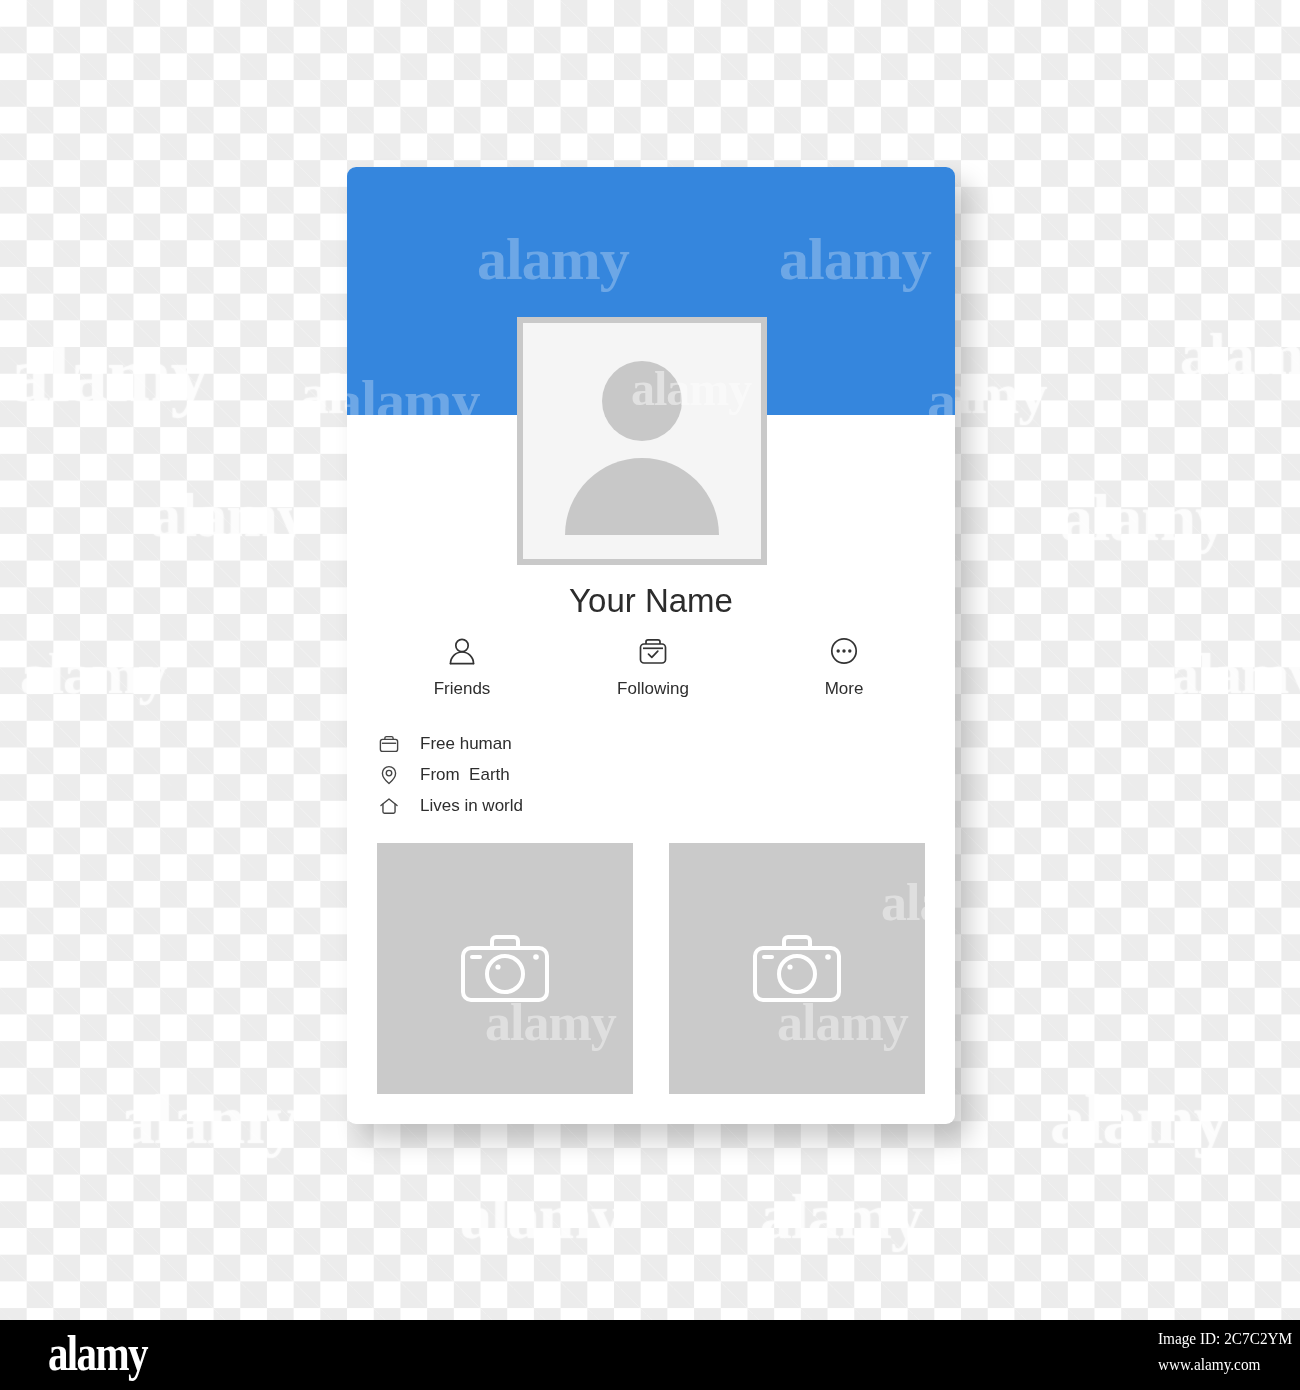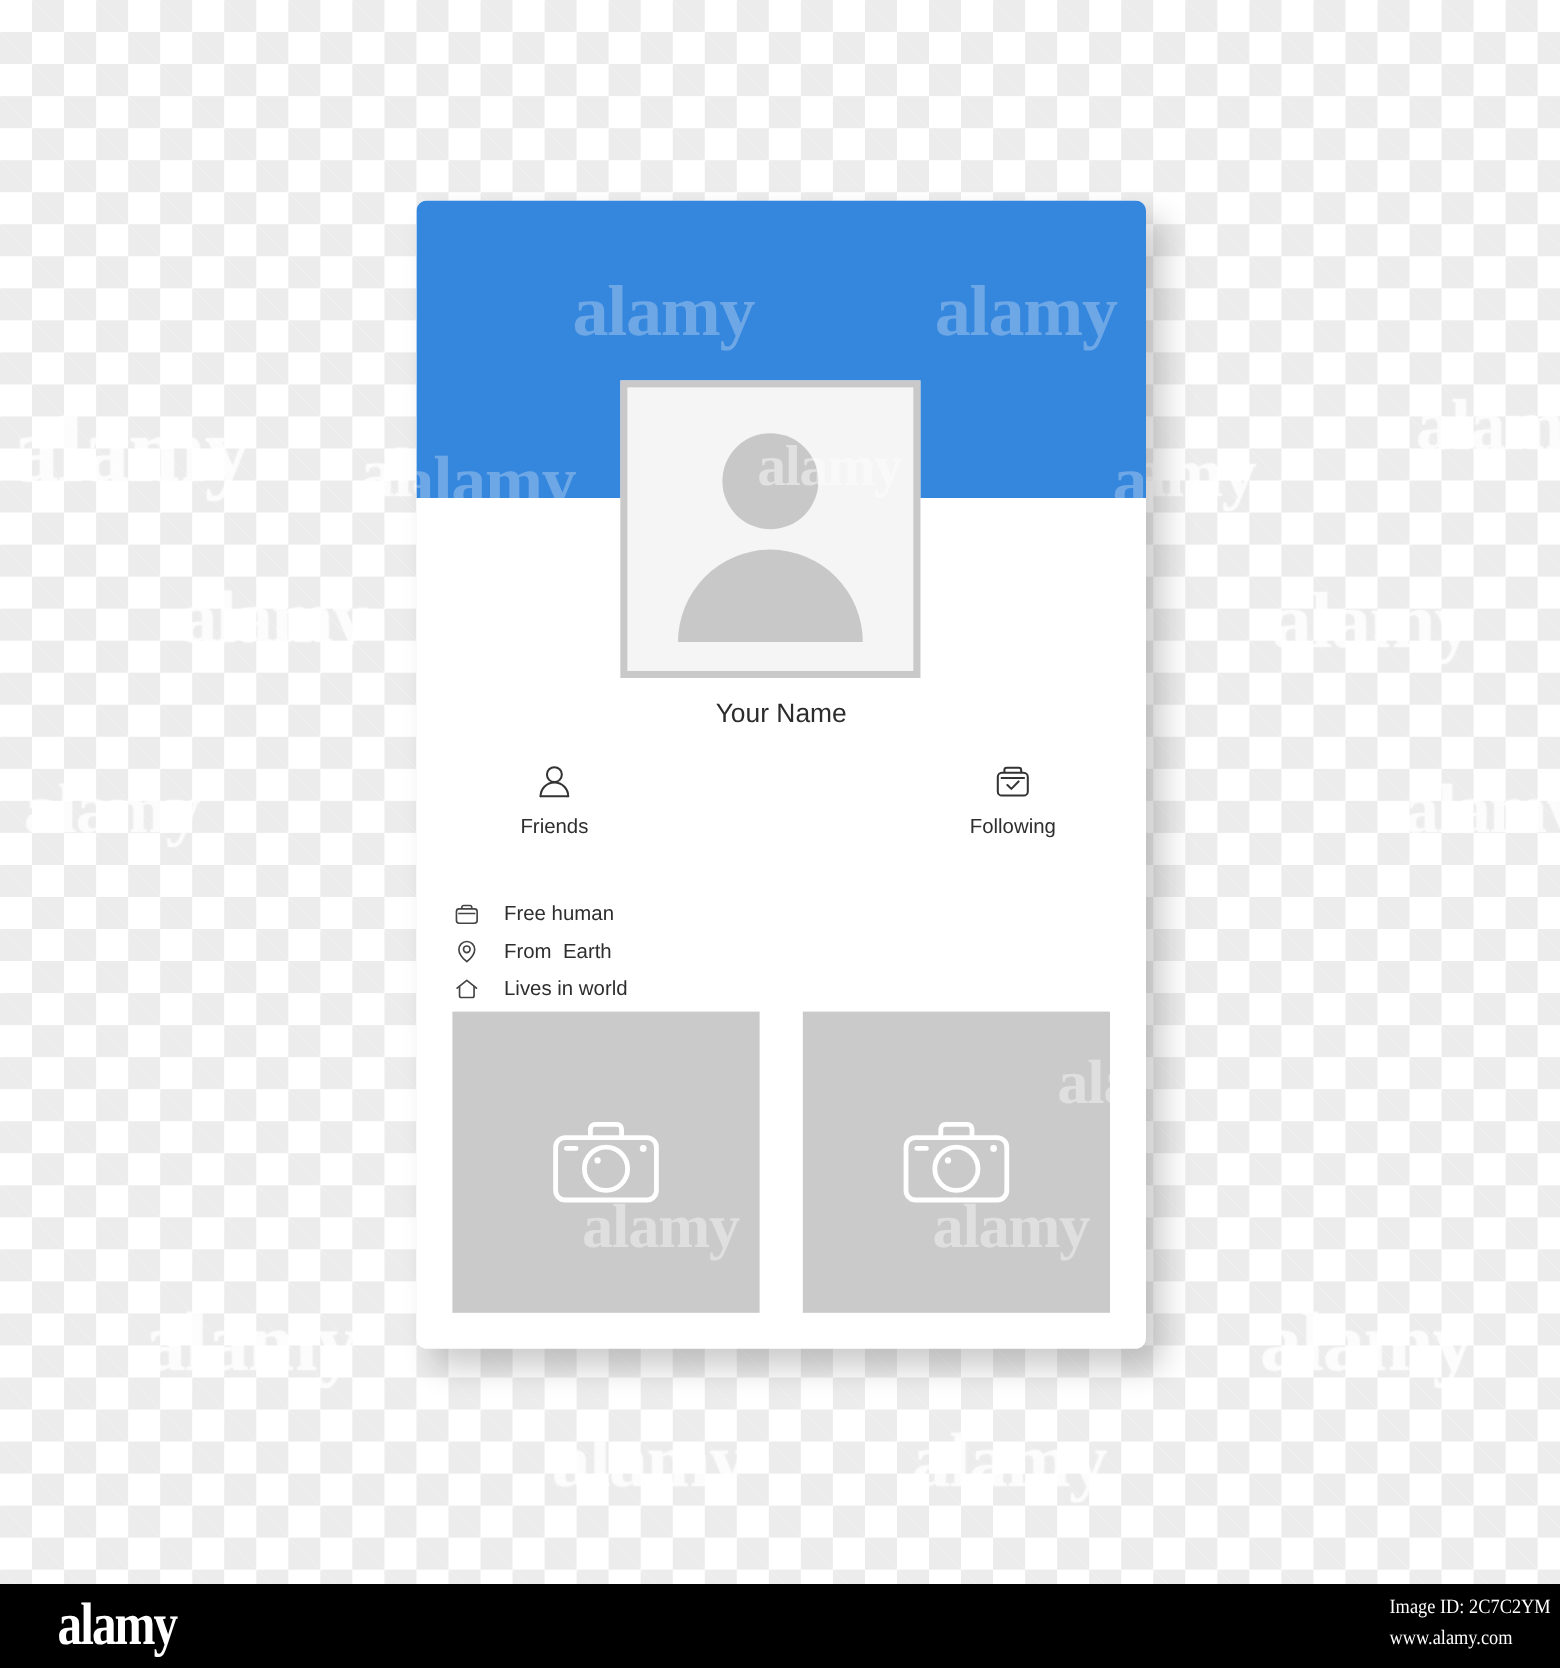--- a/index.html
+++ b/index.html
@@ -101,21 +101,21 @@
     background: #c8c8c8;
   }
 
   
   #profile-name {
     position: absolute;
     left: 0;
     top: 415px;
     width: 608px;
     text-align: center;
-    font-size: 22px;
+    font-size: 33px;
     color: #2c2c2c;
     font-family: "Liberation Sans", sans-serif;
   }
 
   
   #actions {
     position: absolute;
     left: 56px;
     top: 465px;
     width: 500px;
@@ -140,21 +140,21 @@
     font-size: 17px;
     color: #2e2e2e;
     white-space: nowrap;
     text-align: center;
   }
 
   
   #info {
     position: absolute;
     left: 31px;
-    top: 580px;
+    top: 562px;
     width: 400px;
   }
   .info-row {
     display: flex;
     align-items: center;
     height: 30px;
     margin-bottom: 1px;
   }
   .info-row .ic {
     width: 30px;
@@ -278,20 +278,31 @@
             <rect x="4.5" y="10" width="25" height="19" rx="3.5"></rect>
             <path d="M10 10 V7.8 a2 2 0 0 1 2-2 h10 a2 2 0 0 1 2 2 V10"></path>
             <line x1="7" y1="14.3" x2="27" y2="14.3"></line>
             <path d="M12.5 20.2 L15.8 23.4 L21.8 17.2" stroke-linecap="round" stroke-linejoin="round"></path>
           </svg>
         </div>
         <div class="lbl">Following</div>
       </div>
 
 
+      <div class="action">
+        <div class="ic">
+          <svg width="34" height="34" viewBox="0 0 34 34" fill="none" stroke="#333" stroke-width="1.7">
+            <circle cx="17" cy="17" r="12.2"></circle>
+            <circle cx="11.2" cy="17" r="1.7" fill="#333" stroke="none"></circle>
+            <circle cx="17" cy="17" r="1.7" fill="#333" stroke="none"></circle>
+            <circle cx="22.8" cy="17" r="1.7" fill="#333" stroke="none"></circle>
+          </svg>
+        </div>
+        <div class="lbl">More</div>
+      </div>
 
     </div>
 
     <div id="info">
 
       <div class="info-row">
         <div class="ic">
           <svg width="22" height="22" viewBox="0 0 24 24" fill="none" stroke="#444" stroke-width="1.5">
             <rect x="2.6" y="7" width="18.8" height="13" rx="2.4"></rect>
             <path d="M7.5 7 V5.6 a1.7 1.7 0 0 1 1.7 -1.7 h5.6 a1.7 1.7 0 0 1 1.7 1.7 V7"></path>

